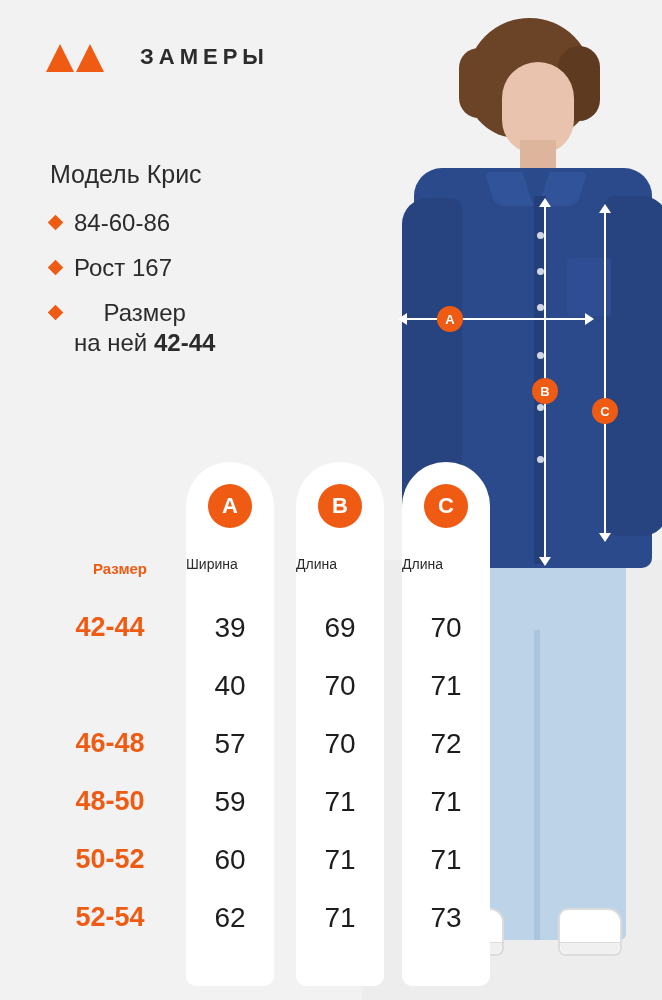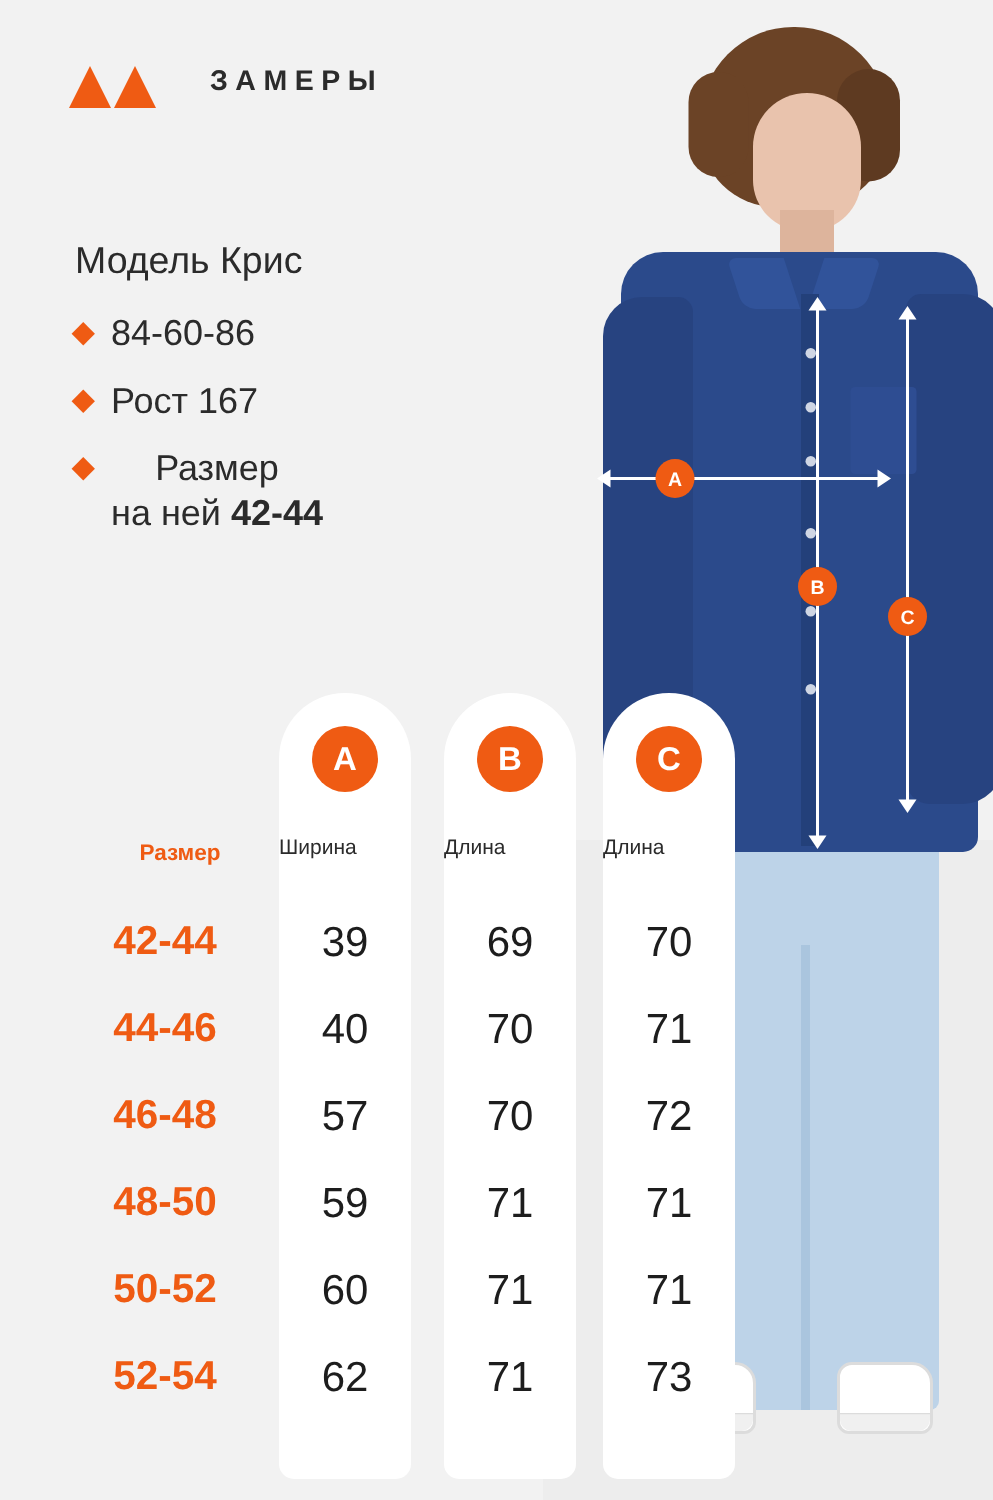--- a/index.html
+++ b/index.html
@@ -129,21 +129,21 @@
   }
   .marker-sm { width:26px; height:26px; font-size:13px; }
 
   
   .logo {
     position:absolute; left:44px; top:40px;
     width:64px; height:34px;
   }
   .header-title {
     position:absolute; left:140px; top:44px;
-    font-size:19px; letter-spacing:5px; font-weight:bold; color:#2b2b2b;
+    font-size:22px; letter-spacing:5px; font-weight:bold; color:#2b2b2b;
   }
 
   
   .model-name {
     position:absolute; left:50px; top:160px;
     font-size:25px; color:#2b2b2b;
   }
   .info-list { position:absolute; left:50px; top:208px; width:280px; }
   .info-row { display:flex; align-items:flex-start; margin-bottom:15px; }
   .diamond {
@@ -306,21 +306,20 @@
     <div class="size-head">Размер</div>
 
     <div class="row" style="top:150px;">
       <div class="cell-size">42-44</div>
       <div class="cell-val cell-a">39</div>
       <div class="cell-val cell-b">69</div>
       <div class="cell-val cell-c">70</div>
     </div>
 
     <div class="row" style="top:208px;">
-      <div class="cell-size">44-46</div>
       <div class="cell-val cell-a">40</div>
       <div class="cell-val cell-b">70</div>
       <div class="cell-val cell-c">71</div>
     </div>
 
     <div class="row" style="top:266px;">
       <div class="cell-size">46-48</div>
       <div class="cell-val cell-a">57</div>
       <div class="cell-val cell-b">70</div>
       <div class="cell-val cell-c">72</div>

